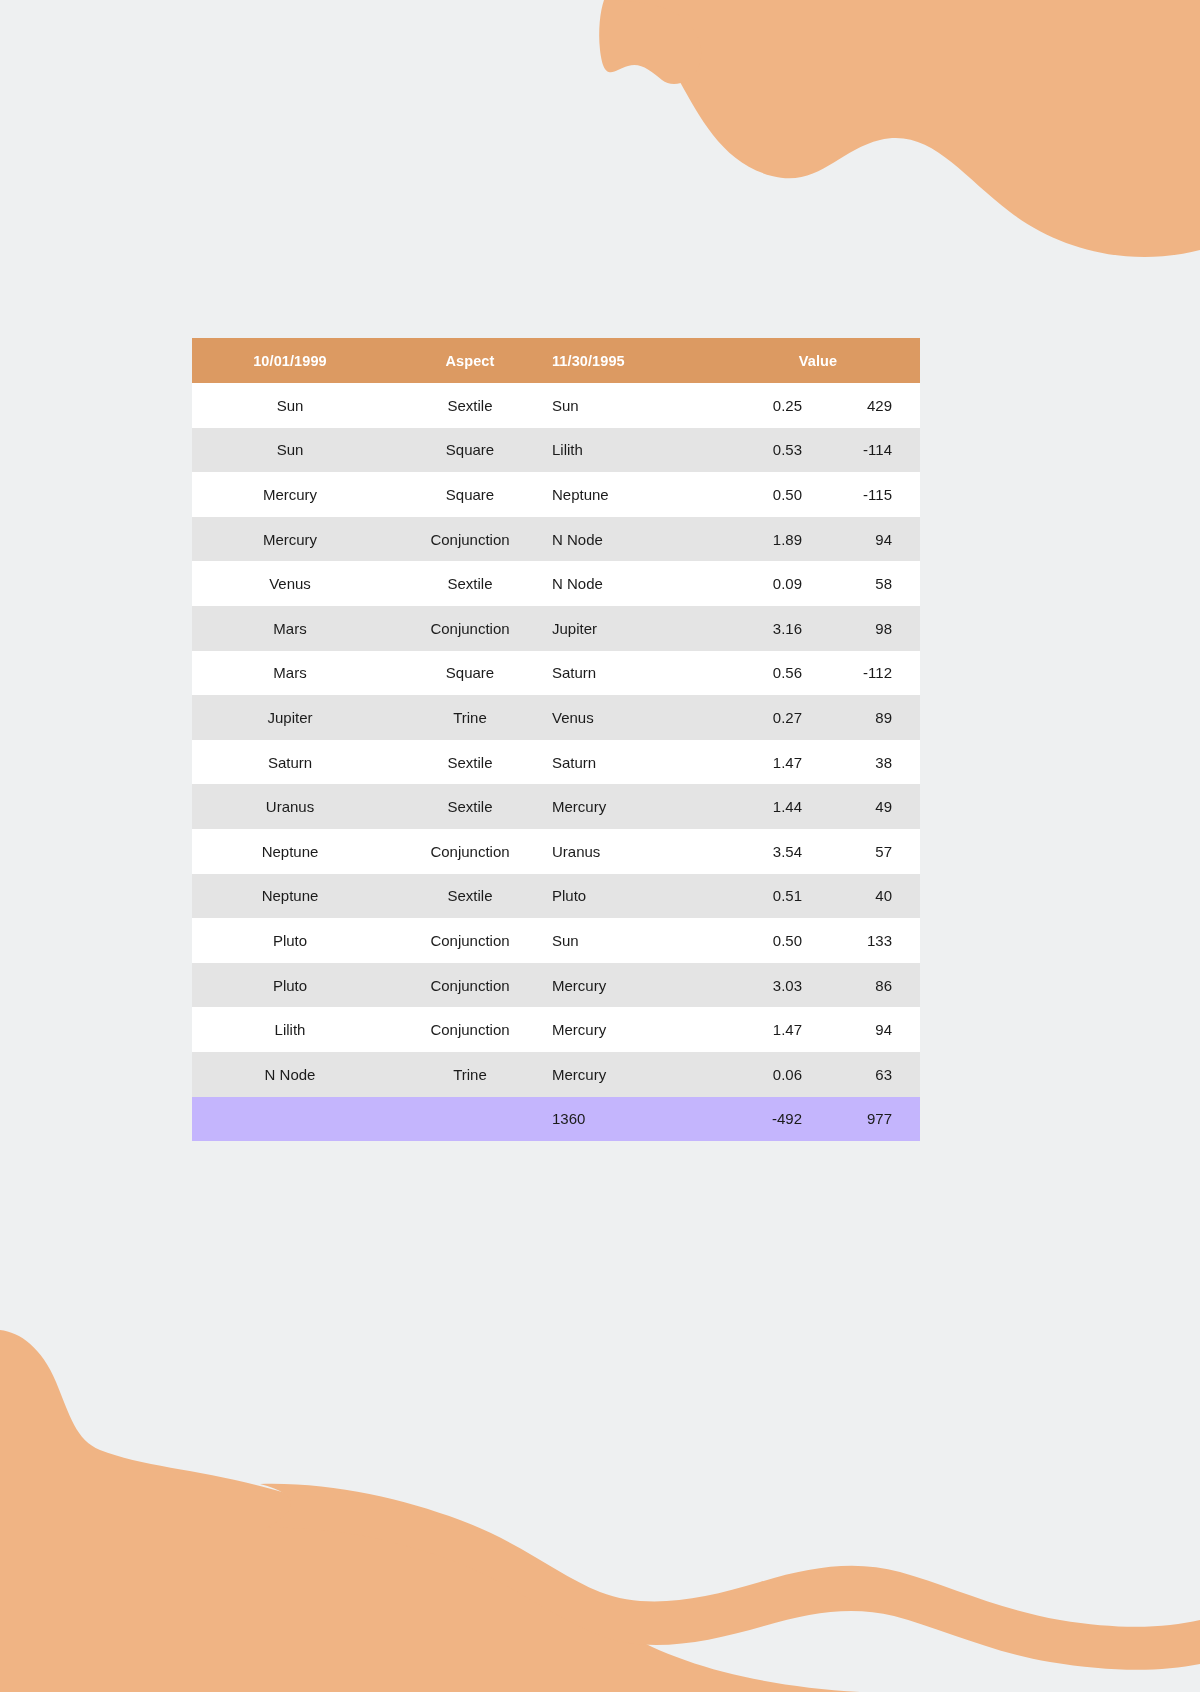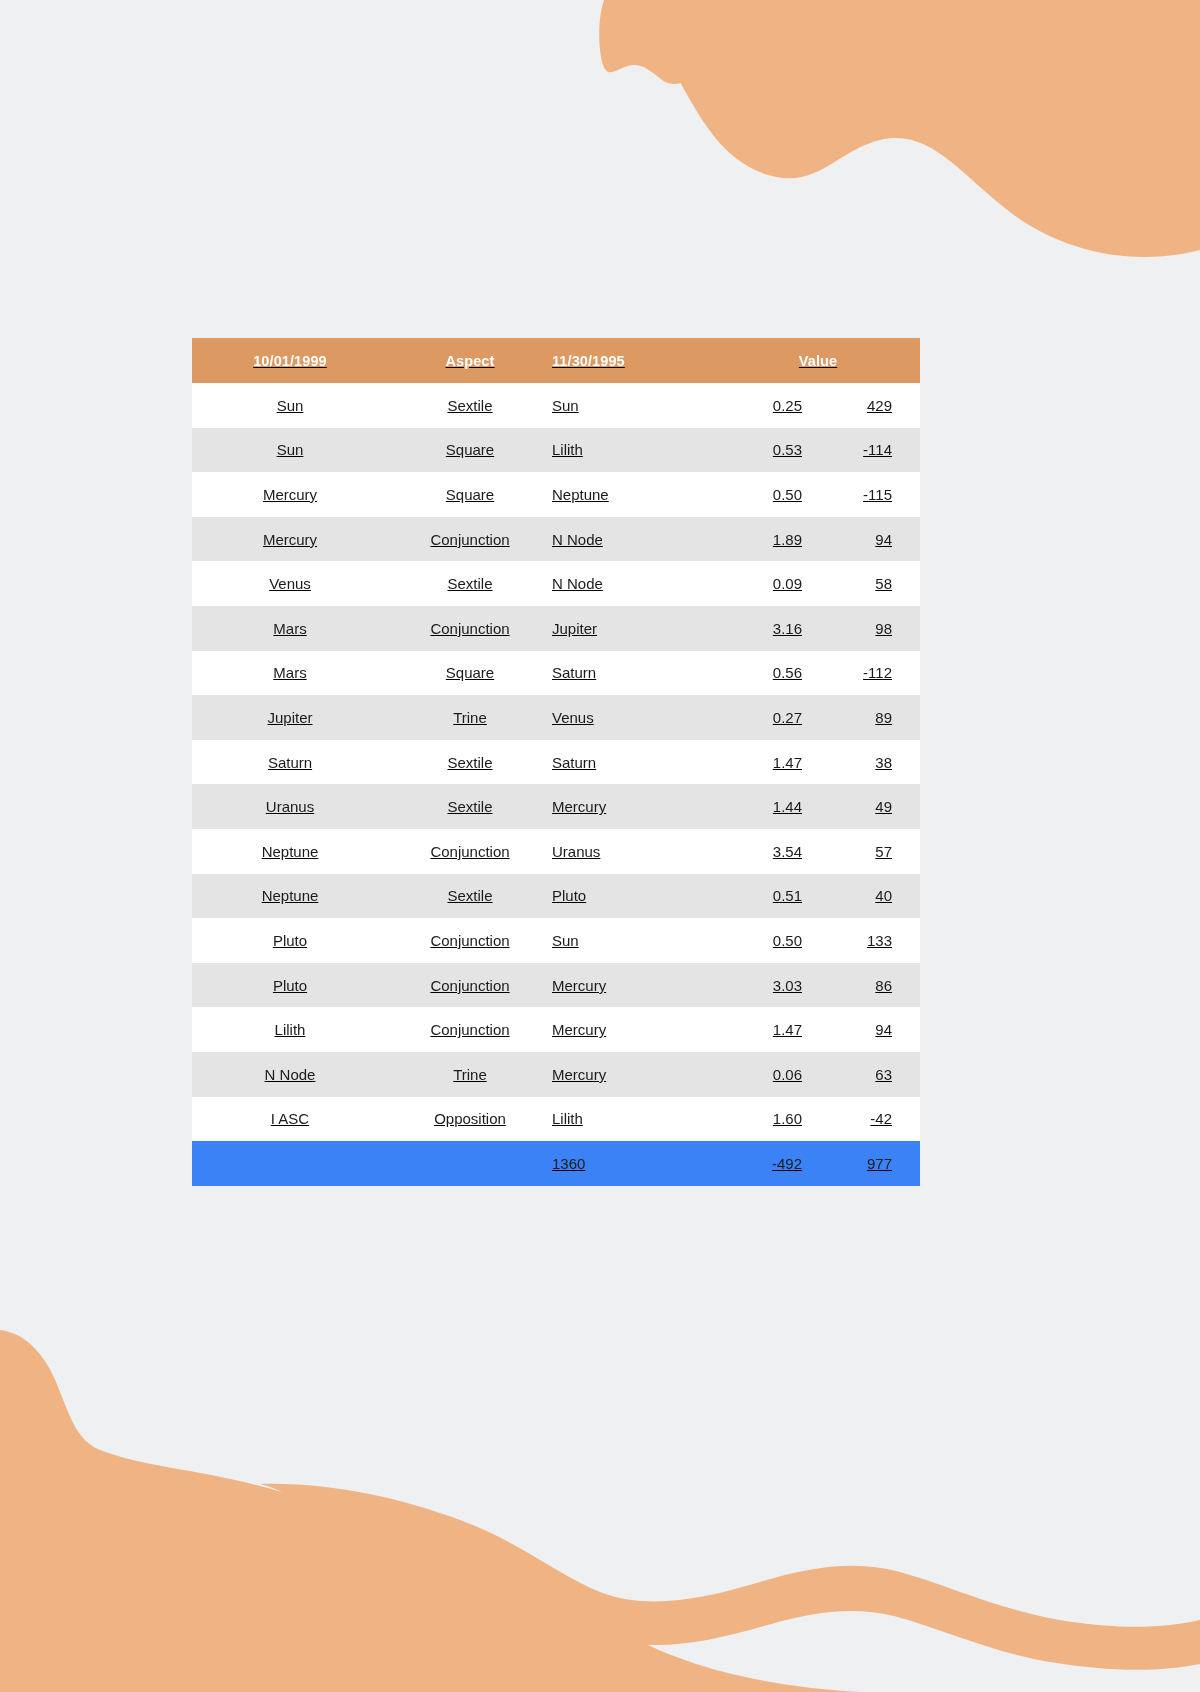--- a/index.html
+++ b/index.html
@@ -20,21 +20,20 @@
     height: 1692px;
     pointer-events: none;
     z-index: 0;
   }
   .table-wrap {
     position: absolute;
     left: 192px;
     top: 338px;
     width: 728px;
     z-index: 2;
-    text-decoration: underline;
   }
   table.aspect-table {
     width: 728px;
     border-collapse: collapse;
     table-layout: fixed;
   }
   table.aspect-table thead th {
     background: #dc9a62;
     color: #ffffff;
     font-size: 14.5px;
@@ -45,21 +44,21 @@
   }
   table.aspect-table tbody td {
     font-size: 15px;
     color: #1b1b1b;
     height: 44.6px;
     vertical-align: middle;
     font-weight: normal;
   }
   tbody tr.row-odd td { background: #ffffff; }
   tbody tr.row-even td { background: #e4e4e4; }
-  tbody tr.total-row td { background: #3b82f6; }
+  tbody tr.total-row td { background: #c4b5fd; }
 
   
   .c1 { width: 196px; text-align: center; }
   .c2 { width: 164px; text-align: center; }
   .c3 { width: 176px; text-align: left; }
   .c4 { width: 102px; text-align: right;  padding-right: 22px; margin-top: 28px; }
   .c5 { width: 90px;  text-align: right;  padding-right: 28px; }
   th.c4span { width: 192px; text-align: center; padding-right: 12px; }
 </style>
 </head>
@@ -223,27 +222,20 @@
           <td class="c4">1.47</td>
           <td class="c5">94</td>
         </tr>
         <tr class="row-even">
           <td class="c1">N Node</td>
           <td class="c2">Trine</td>
           <td class="c3">Mercury</td>
           <td class="c4">0.06</td>
           <td class="c5">63</td>
         </tr>
-        <tr class="row-odd">
-          <td class="c1">I ASC</td>
-          <td class="c2">Opposition</td>
-          <td class="c3">Lilith</td>
-          <td class="c4">1.60</td>
-          <td class="c5">-42</td>
-        </tr>
         <tr class="total-row">
           <td class="c1"></td>
           <td class="c2"></td>
           <td class="c3">1360</td>
           <td class="c4">-492</td>
           <td class="c5">977</td>
         </tr>
       </tbody>
   </table>
 </div>

